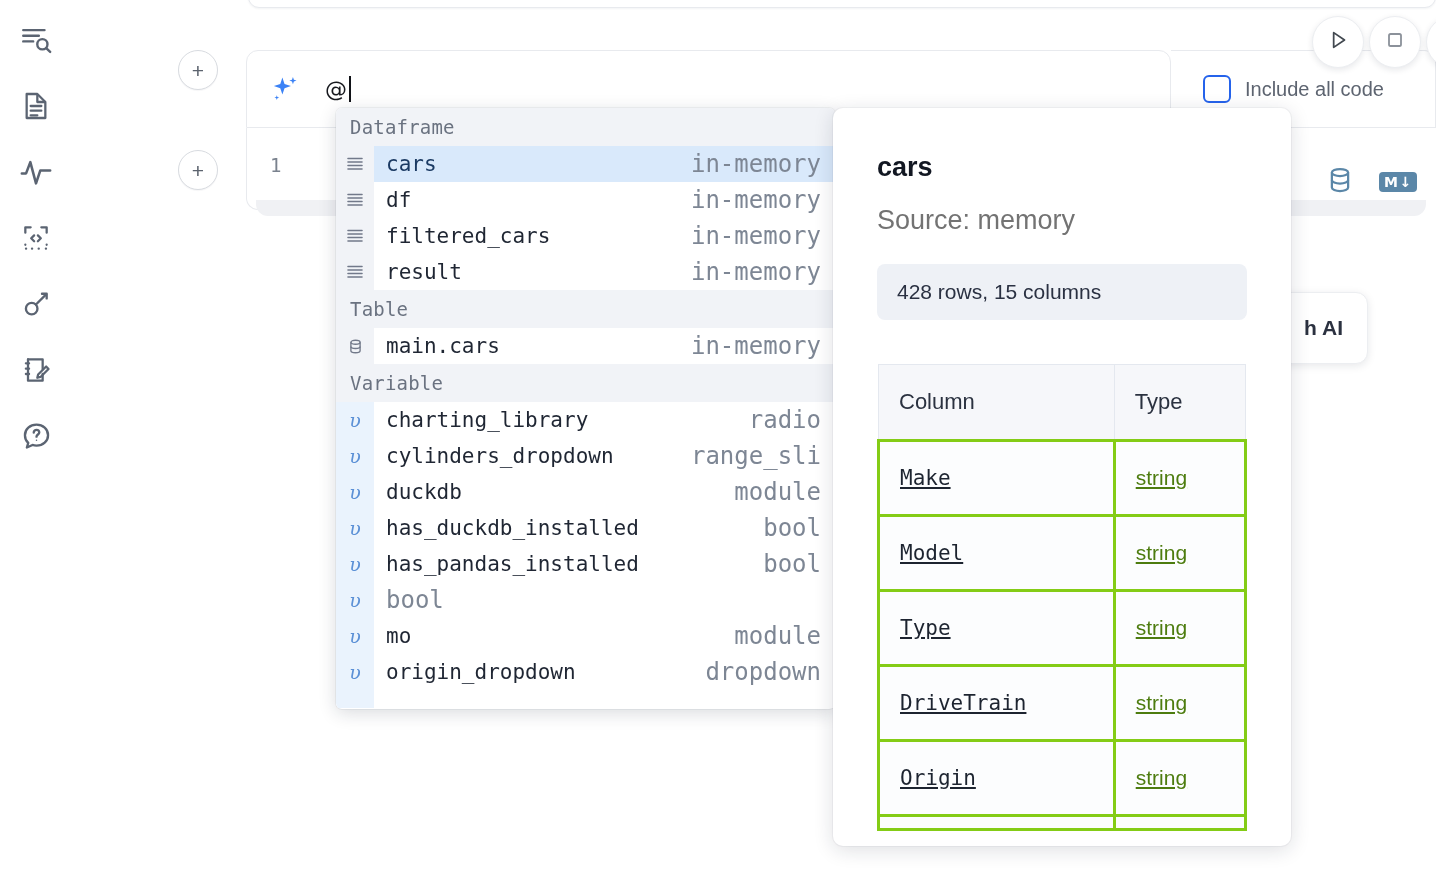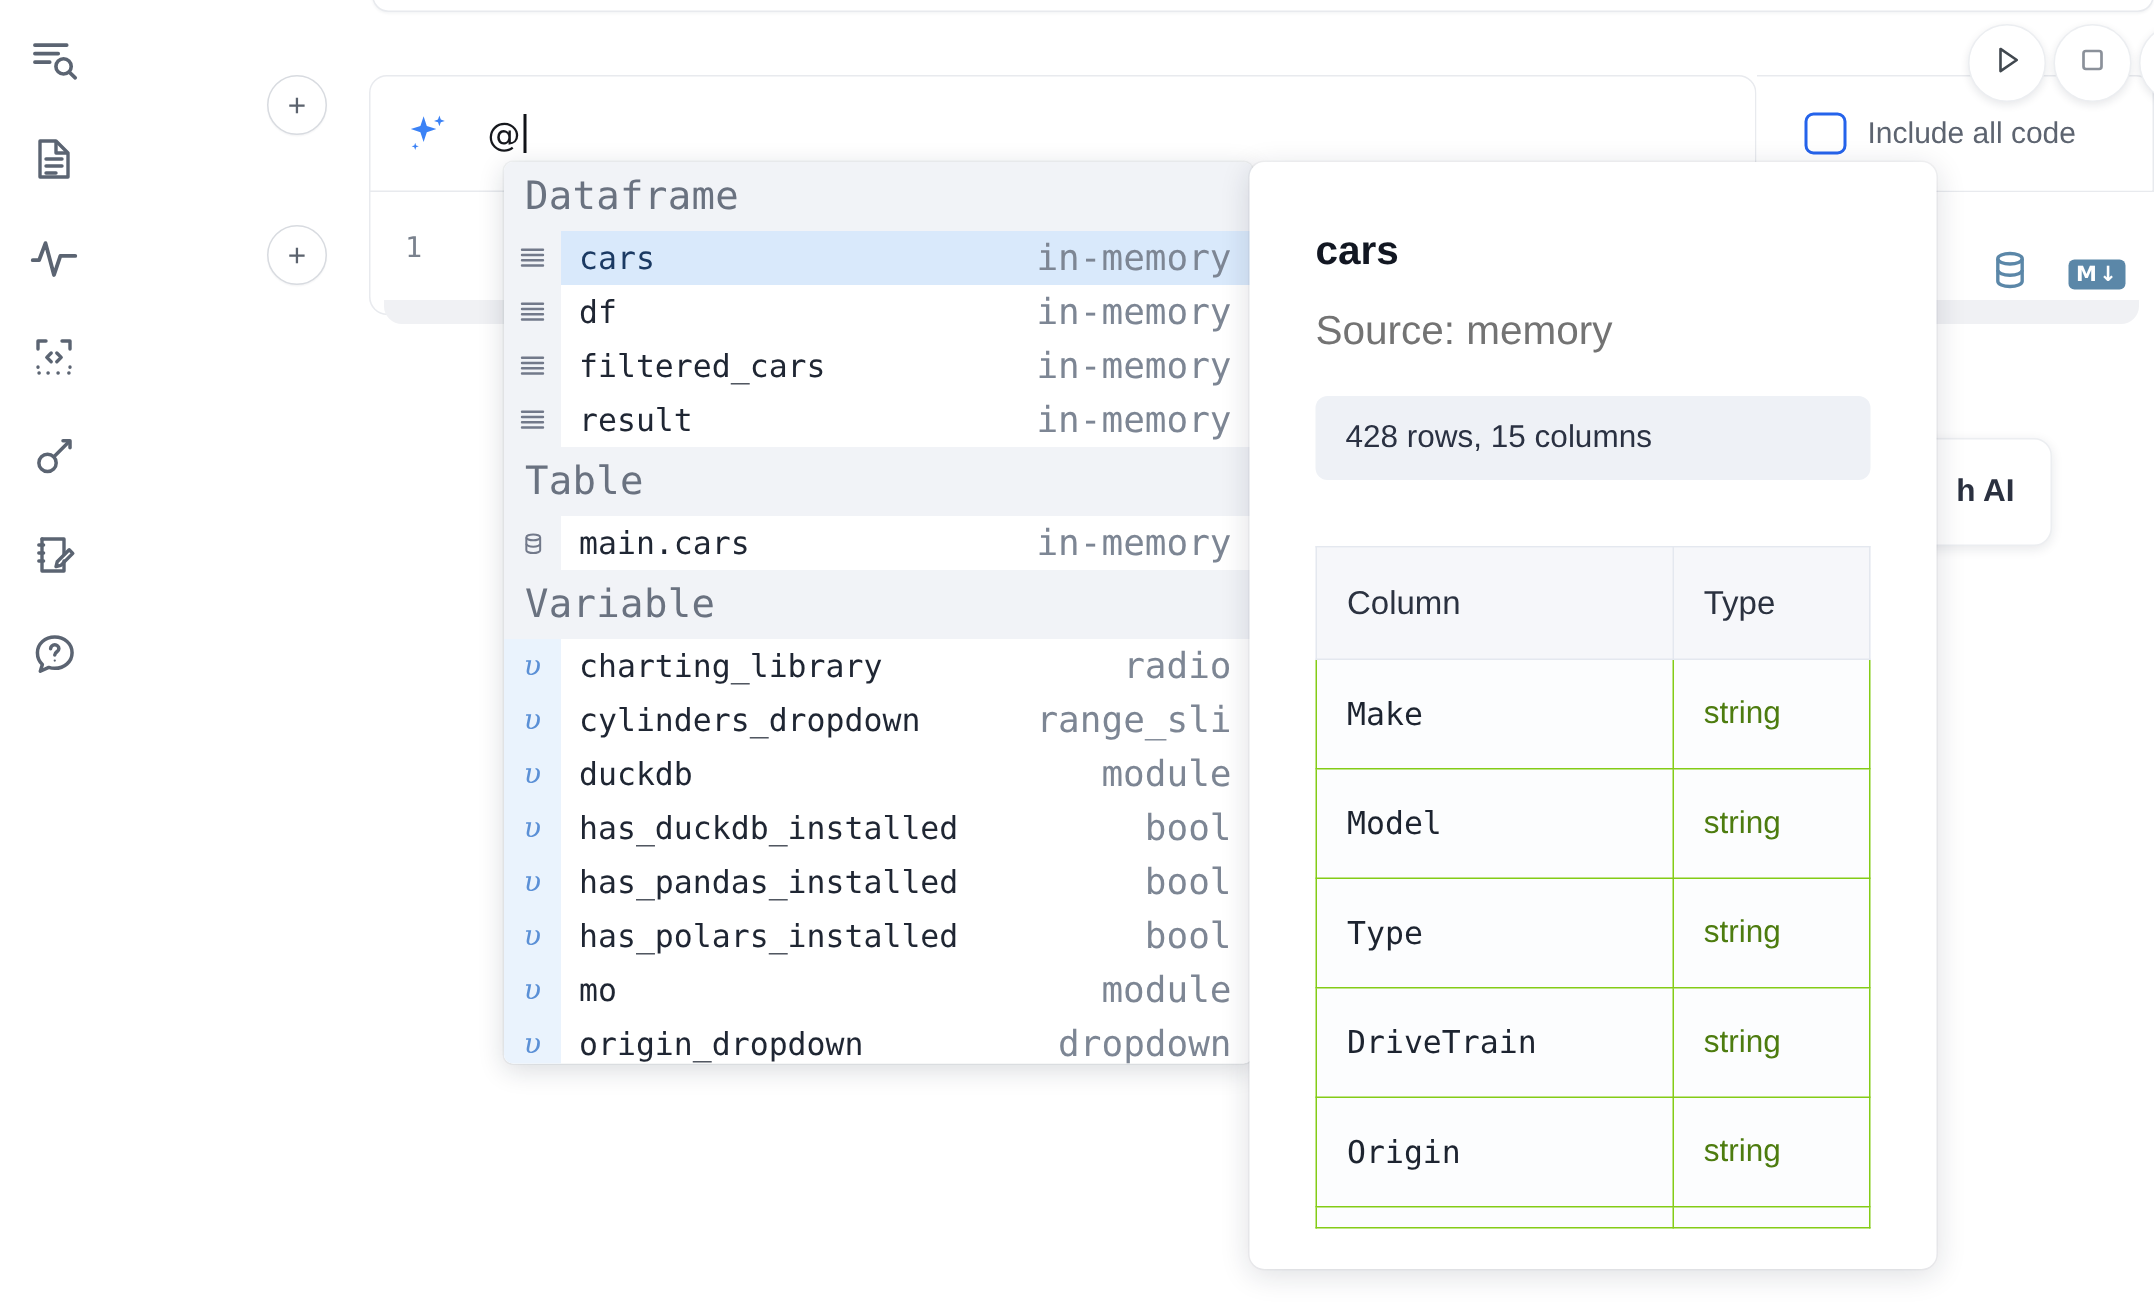--- a/index.html
+++ b/index.html
@@ -119,21 +119,21 @@
 
   
   .ac {
     position: absolute; left: 336px; top: 108px; width: 499px; height: 601px;
     background: #ffffff; border-radius: 6px;
     box-shadow: 0 4px 18px rgba(20,30,50,.16), 0 0 0 1px rgba(20,30,50,.05);
     overflow: hidden;
     font-family: "DejaVu Sans Mono", monospace;
   }
   .ac-section {
-    background: #f1f3f7; color: #6a7280; font-size: 26px;
+    background: #f1f3f7; color: #6a7280; font-size: 19px;
     padding: 8px 0 8px 14px; letter-spacing: .2px;
   }
   .ac-row {
     display: flex; align-items: center; height: 36px; cursor: pointer; background: #fff;
   }
   .ac-row.sel .ac-name, .ac-row.sel .ac-kind { background: #d9e9fb; }
   .ac-gutter {
     width: 38px; flex: 0 0 38px; height: 36px; background: #f1f3f7;
     display: flex; align-items: center; justify-content: center;
   }
@@ -161,21 +161,21 @@
     background: #eef1f6; border-radius: 8px; padding: 16px 20px;
     font-size: 21px; color: #2a3142; margin-bottom: 44px;
   }
   .doc-table { width: 100%; border-collapse: collapse; border-radius: 26px; }
   .doc-table th {
     background: #f6f7fa; text-align: left; font-weight: normal;
     font-size: 22px; color: #2b3240; padding: 24px 20px;
     border: 1px solid #e4e8ef;
   }
   .doc-table td {
-    padding: 24px 20px; border: 1px solid #84cc16; background: #fcfdfe;
+    padding: 24px 20px; border: 3px solid #84cc16; background: #fcfdfe; text-decoration: underline;
   }
   .doc-table td.col {
     font-family: "DejaVu Sans Mono", monospace; font-size: 21px; color: #1d2430;
   }
   .doc-table td.typ { font-size: 21px; color: #4d7c0f; }
   .doc-table tr.clip td { height: 14px; padding: 0; }
 </style>
 </head>
 <body>
 
@@ -408,21 +408,20 @@
     <div class="ac-row var">
       <span class="ac-gutter">υ</span>
       <span class="ac-body">
         <span class="ac-name">has_pandas_installed</span>
         <span class="ac-kind">bool</span>
       </span>
     </div>
     <div class="ac-row var">
       <span class="ac-gutter">υ</span>
       <span class="ac-body">
-        <span class="ac-name">has_polars_installed</span>
         <span class="ac-kind">bool</span>
       </span>
     </div>
     <div class="ac-row var">
       <span class="ac-gutter">υ</span>
       <span class="ac-body">
         <span class="ac-name">mo</span>
         <span class="ac-kind">module</span>
       </span>
     </div>

